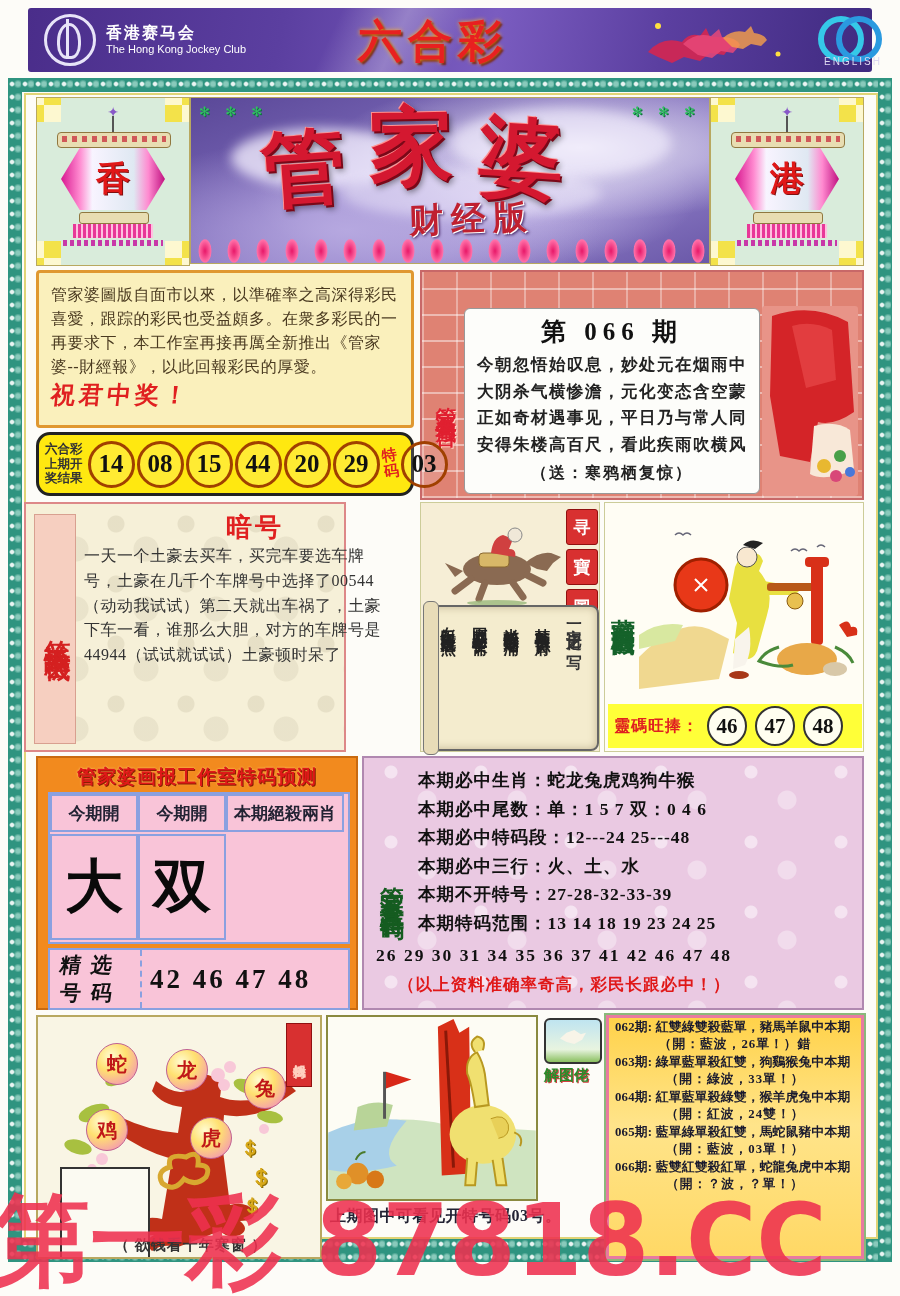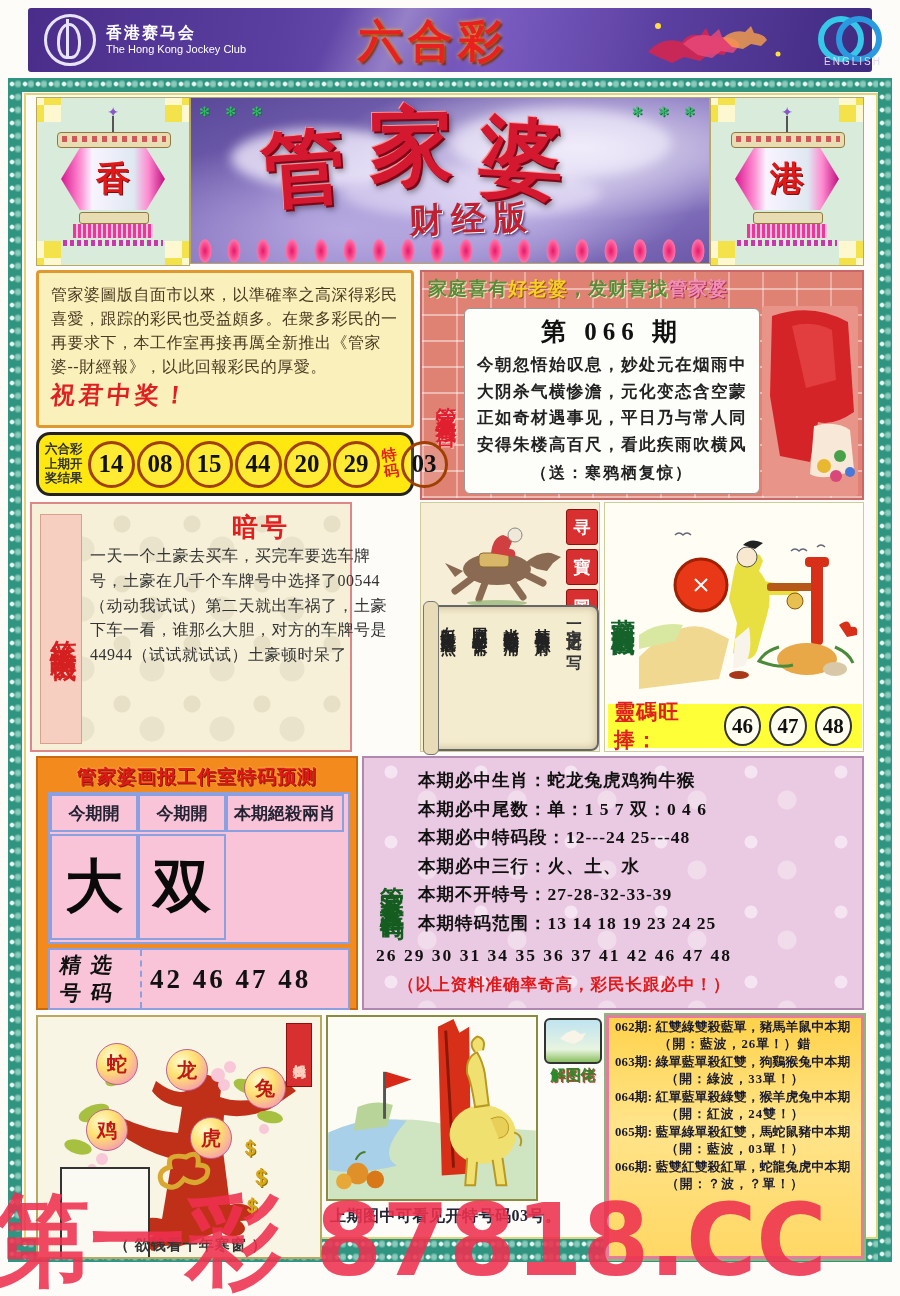--- a/index.html
+++ b/index.html
@@ -121,21 +121,21 @@
   .box-draw{left:36px;top:432px;width:378px;height:64px;background:#ffe810;border:3px solid #222;
     border-radius:14px;display:flex;align-items:center;box-sizing:border-box;padding:0 6px;}
   .draw-label{font-size:12.5px;font-weight:bold;color:#333;line-height:1.15;flex:0 0 auto;margin-right:4px;}
   .draw-ball{width:41px;height:41px;border:3px solid #a04000;border-radius:50%;flex:0 0 auto;
     display:flex;align-items:center;justify-content:center;font-size:25px;font-weight:bold;color:#111;
     margin:0 1px;background:rgba(255,255,255,.15);}
   .draw-special-label{color:#e02020;font-weight:bold;font-size:15px;line-height:1.05;width:17px;
     margin:0 2px;transform:rotate(-8deg);}
 
   
-  .box-joke{left:30px;top:502px;width:322px;height:250px;background:#f6f0d8;border:2px solid #d88;
+  .box-joke{left:24px;top:502px;width:322px;height:250px;background:#f6f0d8;border:2px solid #d88;
     box-sizing:border-box;
     background-image:radial-gradient(circle at 20px 20px,rgba(160,150,120,.18) 8px,transparent 9px),
       radial-gradient(circle at 50px 45px,rgba(160,150,120,.14) 12px,transparent 13px);
     background-size:70px 60px;}
   .joke-side{position:absolute;left:8px;top:10px;width:40px;height:228px;background:#f6cfc0;
     border:1px solid #d8a090;writing-mode:vertical-rl;text-orientation:upright;
     font-size:26px;font-weight:bold;color:#d42020;text-align:center;letter-spacing:4px;}
   .joke-title{position:absolute;left:200px;top:6px;font-size:26px;font-weight:bold;color:#e02020;letter-spacing:3px;}
   .joke-text{position:absolute;left:58px;top:40px;width:310px;font-size:16px;color:#333;line-height:1.55;
     letter-spacing:.5px;}
@@ -158,21 +158,21 @@
   .scroll-col.first{color:#333;}
 
   
   .box-mystic{left:604px;top:502px;width:260px;height:250px;background:#fffdf4;border:1px solid #cc9;
     box-sizing:border-box;}
   .mystic-side{position:absolute;left:4px;top:6px;width:30px;height:200px;writing-mode:vertical-rl;
     text-orientation:upright;font-size:24px;font-weight:bold;color:#15622a;letter-spacing:4px;text-align:center;}
   .mystic-svg{position:absolute;left:34px;top:4px;width:222px;height:196px;}
   .mystic-bar{position:absolute;left:3px;bottom:3px;width:254px;height:44px;background:#ffff38;
     display:flex;align-items:center;padding:0 6px;box-sizing:border-box;}
-  .mystic-bar-label{color:#e02020;font-size:21px;font-weight:bold;letter-spacing:1px;margin-right:4px;}
+  .mystic-bar-label{color:#e02020;font-size:16px;font-weight:bold;letter-spacing:1px;margin-right:4px;}
   .mystic-ball{width:36px;height:36px;border:2.5px solid #333;border-radius:50%;background:#fffef0;
     display:flex;align-items:center;justify-content:center;font-size:21px;font-weight:bold;color:#111;margin:0 4px;}
 
   
   .box-predict{left:36px;top:756px;width:322px;height:254px;background:#f28a1e;border:2px solid #c86a10;
     box-sizing:border-box;}
   .predict-header{position:absolute;left:0;top:6px;width:100%;text-align:center;font-size:19px;font-weight:bold;
     color:#e01818;text-shadow:1px 1px 0 #8a2000,0 0 2px #ffe080;letter-spacing:1px;}
   .predict-table{position:absolute;left:10px;top:34px;width:298px;height:148px;background:#f9c4d8;
     border:2px solid #8aa0e0;display:flex;flex-wrap:wrap;}
@@ -217,21 +217,21 @@
     border:2px solid #333;}
   .tree-caption{position:absolute;left:76px;bottom:2px;width:206px;font-size:15px;color:#333;
     font-weight:bold;letter-spacing:1px;white-space:nowrap;}
   .gold-orn{position:absolute;color:#d8a818;text-shadow:1px 1px 0 #8a6a00;font-weight:bold;}
 
   
   .box-riddle{left:326px;top:1015px;width:212px;height:186px;background:#fffef8;border:2px solid #8a8a40;
     box-sizing:border-box;overflow:hidden;}
   .riddle-svg{width:100%;height:100%;}
   .riddle-caption{left:330px;top:1206px;width:250px;font-size:16px;font-weight:bold;color:#223;letter-spacing:.5px;}
-  .solver{left:544px;top:1018px;width:58px;text-align:center;font-family:Liberation Serif, serif;}
+  .solver{left:544px;top:1018px;width:58px;text-align:left;font-family:Liberation Serif, serif;}
   .solver .pic{width:54px;height:42px;border:2px solid #333;border-radius:6px;margin:0 auto;
     background:linear-gradient(180deg,#bfe4f0 0%,#e8f4e0 70%,#8ac060 100%);position:relative;overflow:hidden;}
   .solver .pic:before{content:"";position:absolute;left:14px;top:10px;width:26px;height:14px;background:#f8f4e8;
     clip-path:polygon(0 60%,25% 20%,55% 0,80% 30%,100% 20%,85% 70%,55% 100%,25% 85%);}
   .solver .lbl{font-size:15px;font-weight:bold;color:#2a8a2a;text-shadow:1px 1px 0 #d04040;margin-top:2px;}
 
   
   .box-oneliner{left:606px;top:1015px;width:258px;height:244px;box-sizing:border-box;
     border:3px solid #e87aa0;outline:2px solid #8ab87a;
     background:linear-gradient(180deg,#ffd24a 0%,#ffe48a 45%,#ffd865 100%);}
@@ -329,23 +329,20 @@
     </div>
   </div>
 </div>
 
 <div class="abs box-intro">
   <span class="intro-text">管家婆圖版自面市以來，以準確率之高深得彩民喜愛，跟踪的彩民也受益頗多。在衆多彩民的一再要求下，本工作室再接再厲全新推出《管家婆--財經報》，以此回報彩民的厚愛。</span>
   <span class="intro-wish">祝君中奖！</span>
 </div>
 
 <div class="abs box-proverb">
-  <div class="slogan">
-    <span class="g">家庭喜有</span><span class="y">好老婆</span><span class="g">，发财喜找</span><span class="p">管家婆</span>
-  </div>
   <div class="proverb-side">管家婆八句箴言</div>
   <div class="proverb-card">
     <div class="proverb-issue">第 066 期</div>
     <div class="proverb-line">今朝忽悟始叹息，妙处元在烟雨中</div>
     <div class="proverb-line">大阴杀气横惨澹，元化变态含空蒙</div>
     <div class="proverb-line">正如奇材遇事见，平日乃与常人同</div>
     <div class="proverb-line">安得朱楼高百尺，看此疾雨吹横风</div>
     <div class="proverb-gift">（送：寒鸦栖复惊）</div>
   </div>
   <div class="lady">

